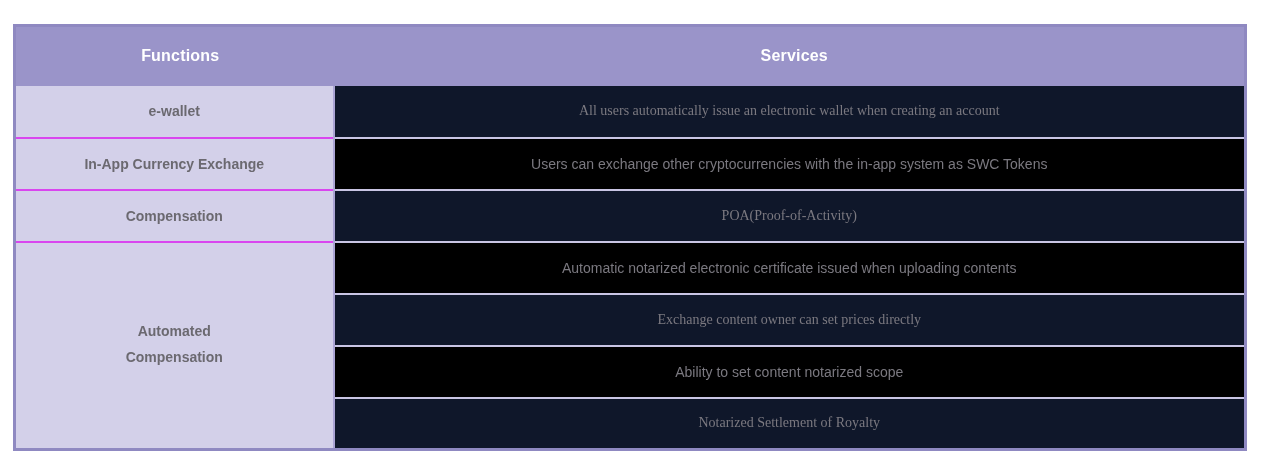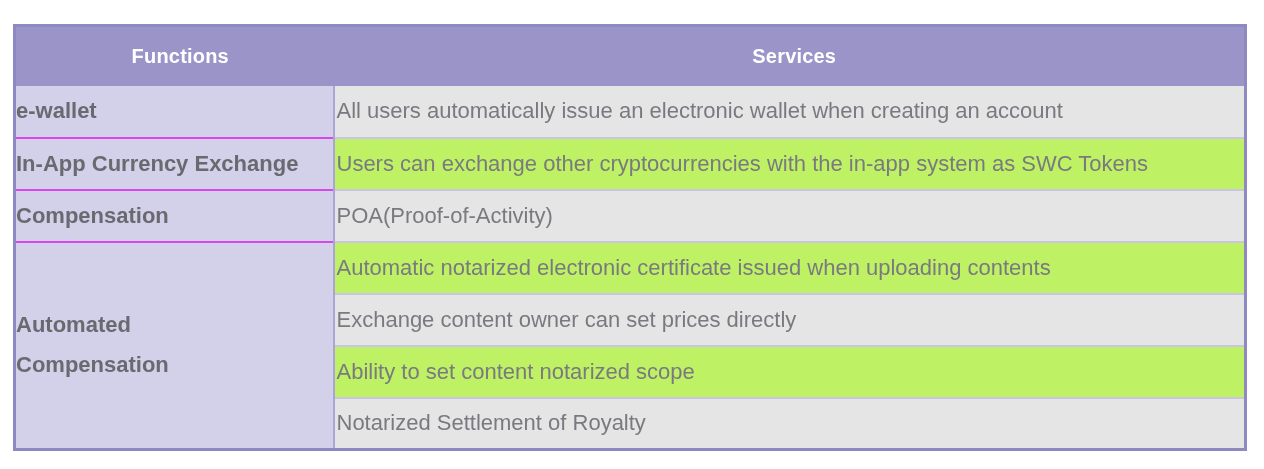--- a/index.html
+++ b/index.html
@@ -26,48 +26,48 @@
   }
   col.col-fn  { width: 319px; }
   col.col-svc { width: 912px; }
 
   thead tr { height: 60px; }
   tbody tr { height: 52px; }
 
   th {
     background: #9A94C9;
     color: #FFFFFF;
-    font-size: 20px;
+    font-size: 16px;
     font-weight: 700;
     text-align: center;
     vertical-align: middle;
     border: none;
     letter-spacing: 0.2px;
     padding-left: 12px;
   }
   td {
-    text-align: left;
+    text-align: center;
     vertical-align: middle;
-    font-size: 22px;
+    font-size: 14px;
     color: #7B7980;
     overflow: hidden;
     padding: 0 2px;
   }
   td.fn {
     background: #D3D0E9;
     color: #6B6970;
     font-weight: 700;
     border-right: 2px solid #ABA4D4;
     border-top: 2px solid #d946ef;
     padding: 0;
   }
   td.svc { border-top: 2px solid #C9C5E4; }
   tbody tr:first-child td { border-top: none; }
-  td.shaded { background: #e5e5e5; }
-  td.white  { background: #bef264; }
+  td.shaded { background: #0f172a; font-family: Liberation Serif, serif; }
+  td.white  { background: #000000; }
   td.fn-merged {
     white-space: pre-line;
     line-height: 1.85;
   }
 </style>
 </head>
 <body>
 
 <div class="canvas">
   <table class="fs-table">

